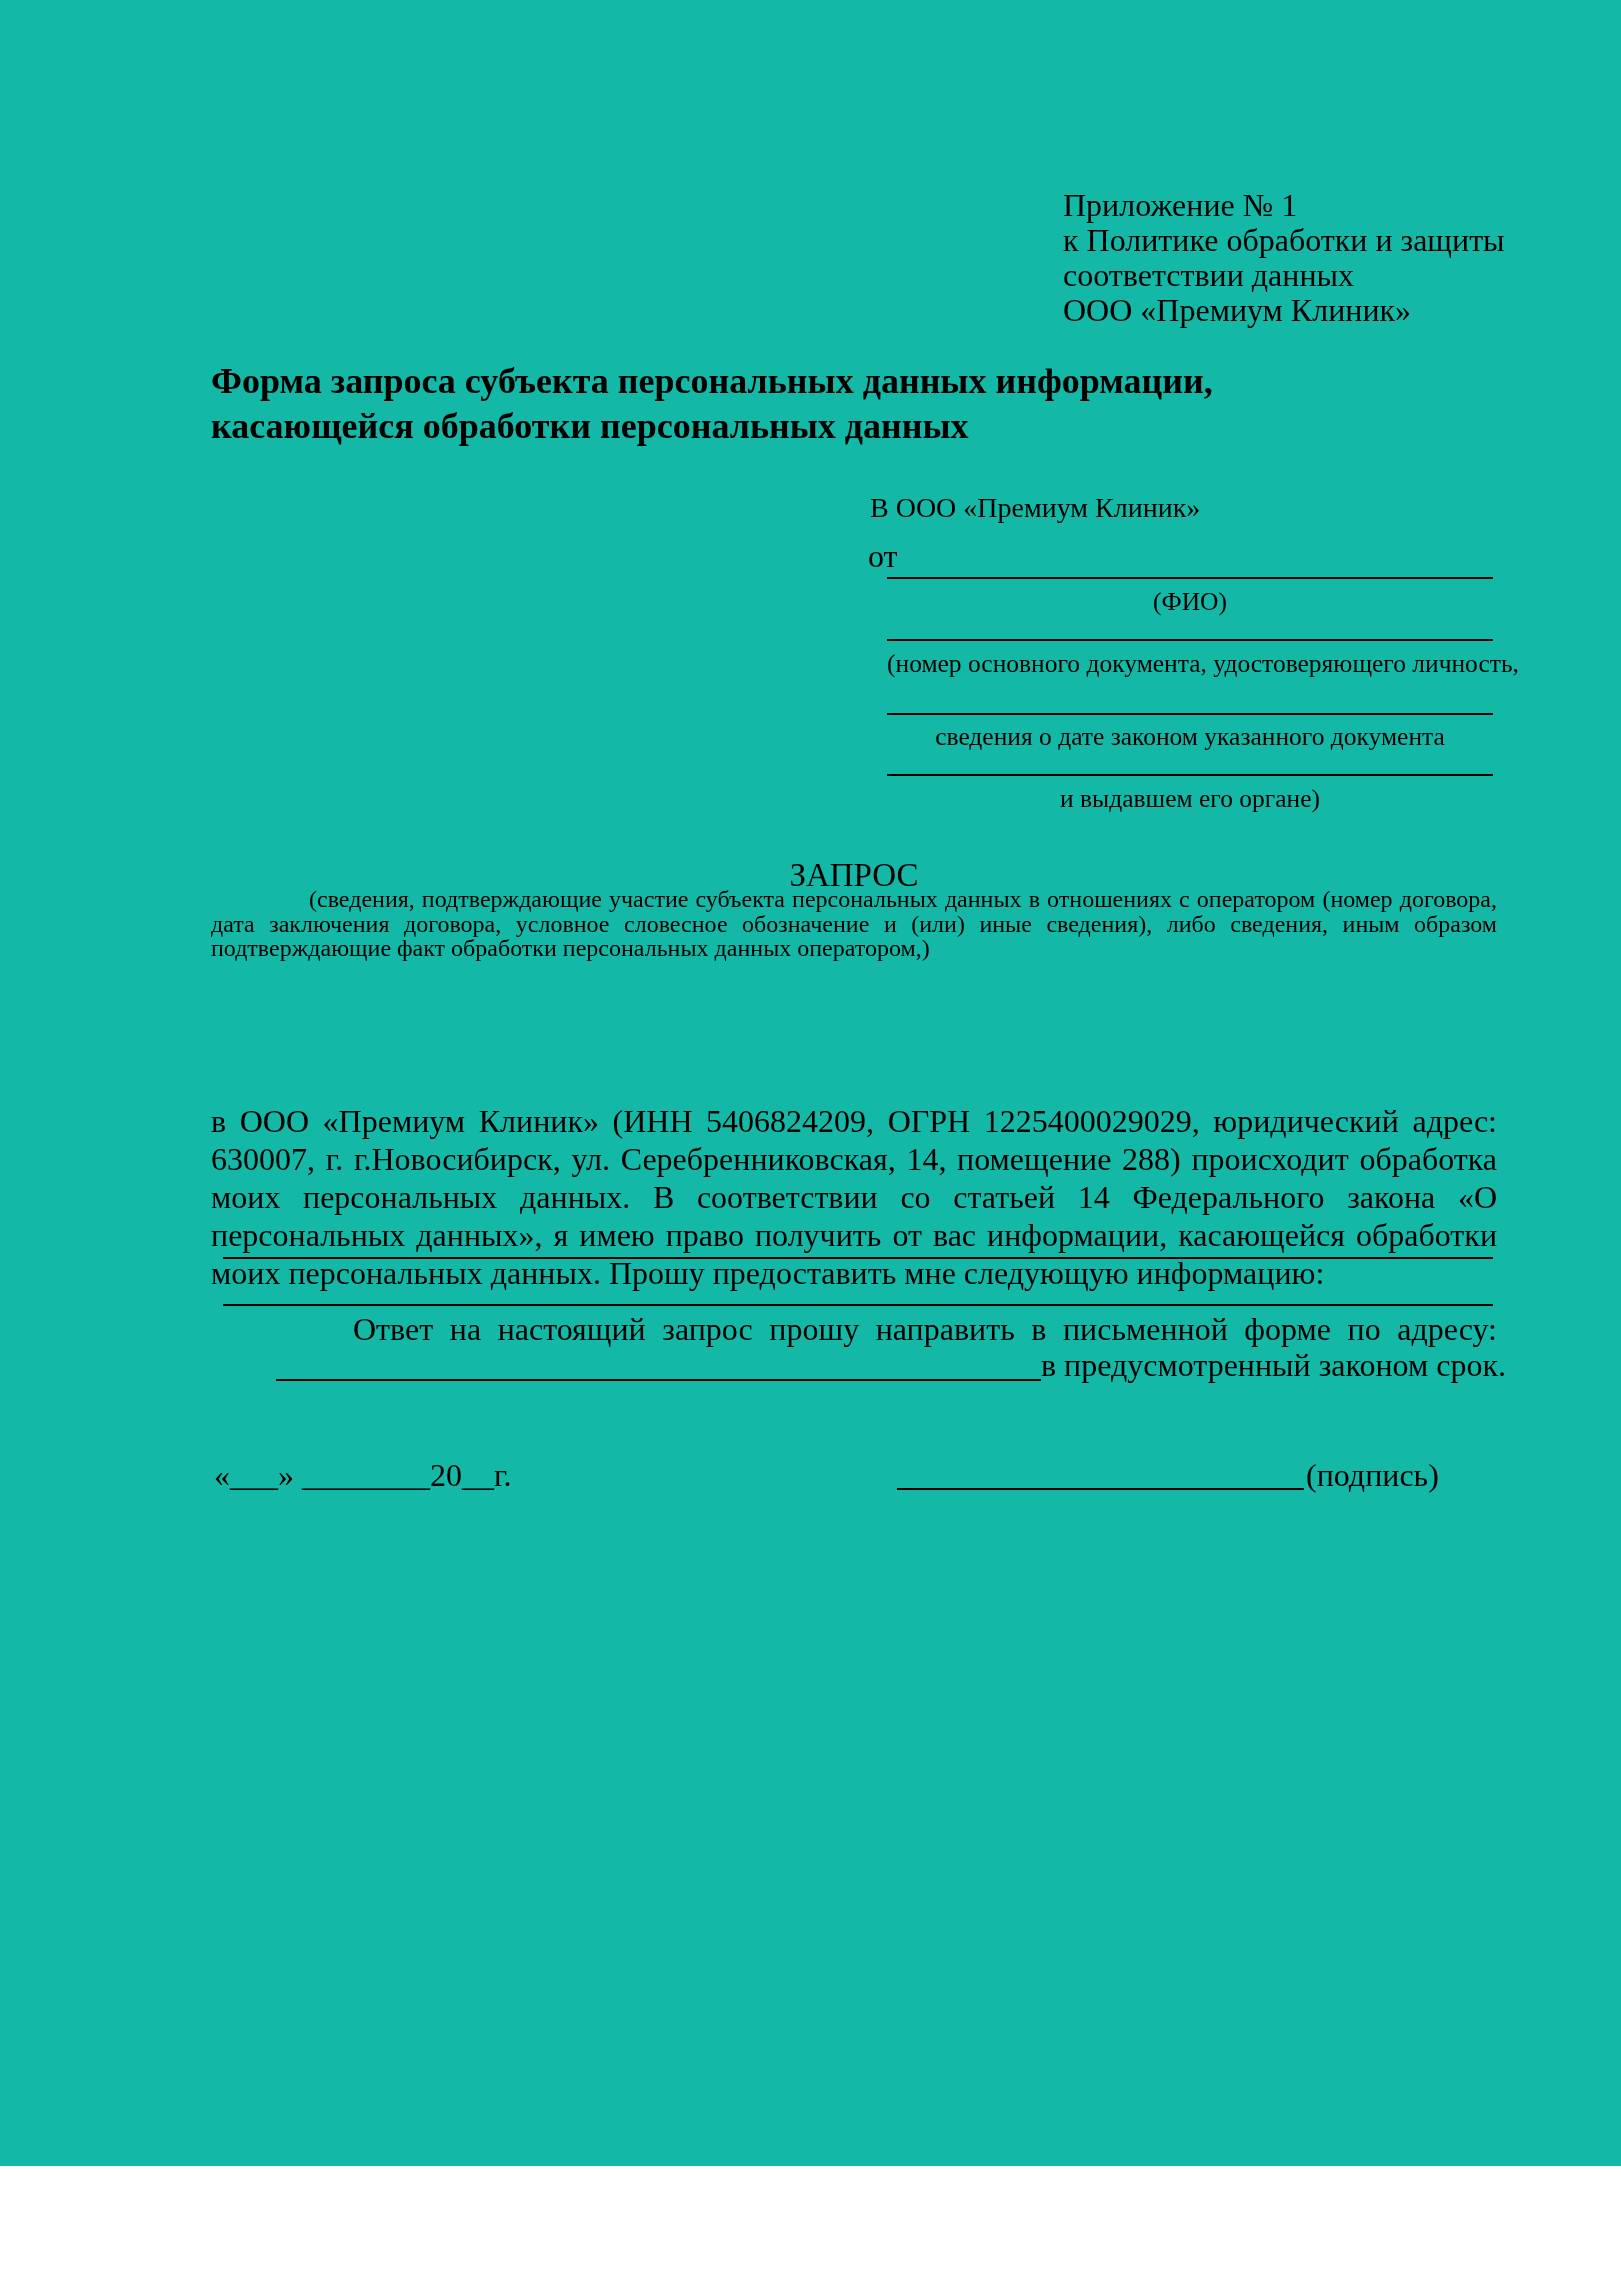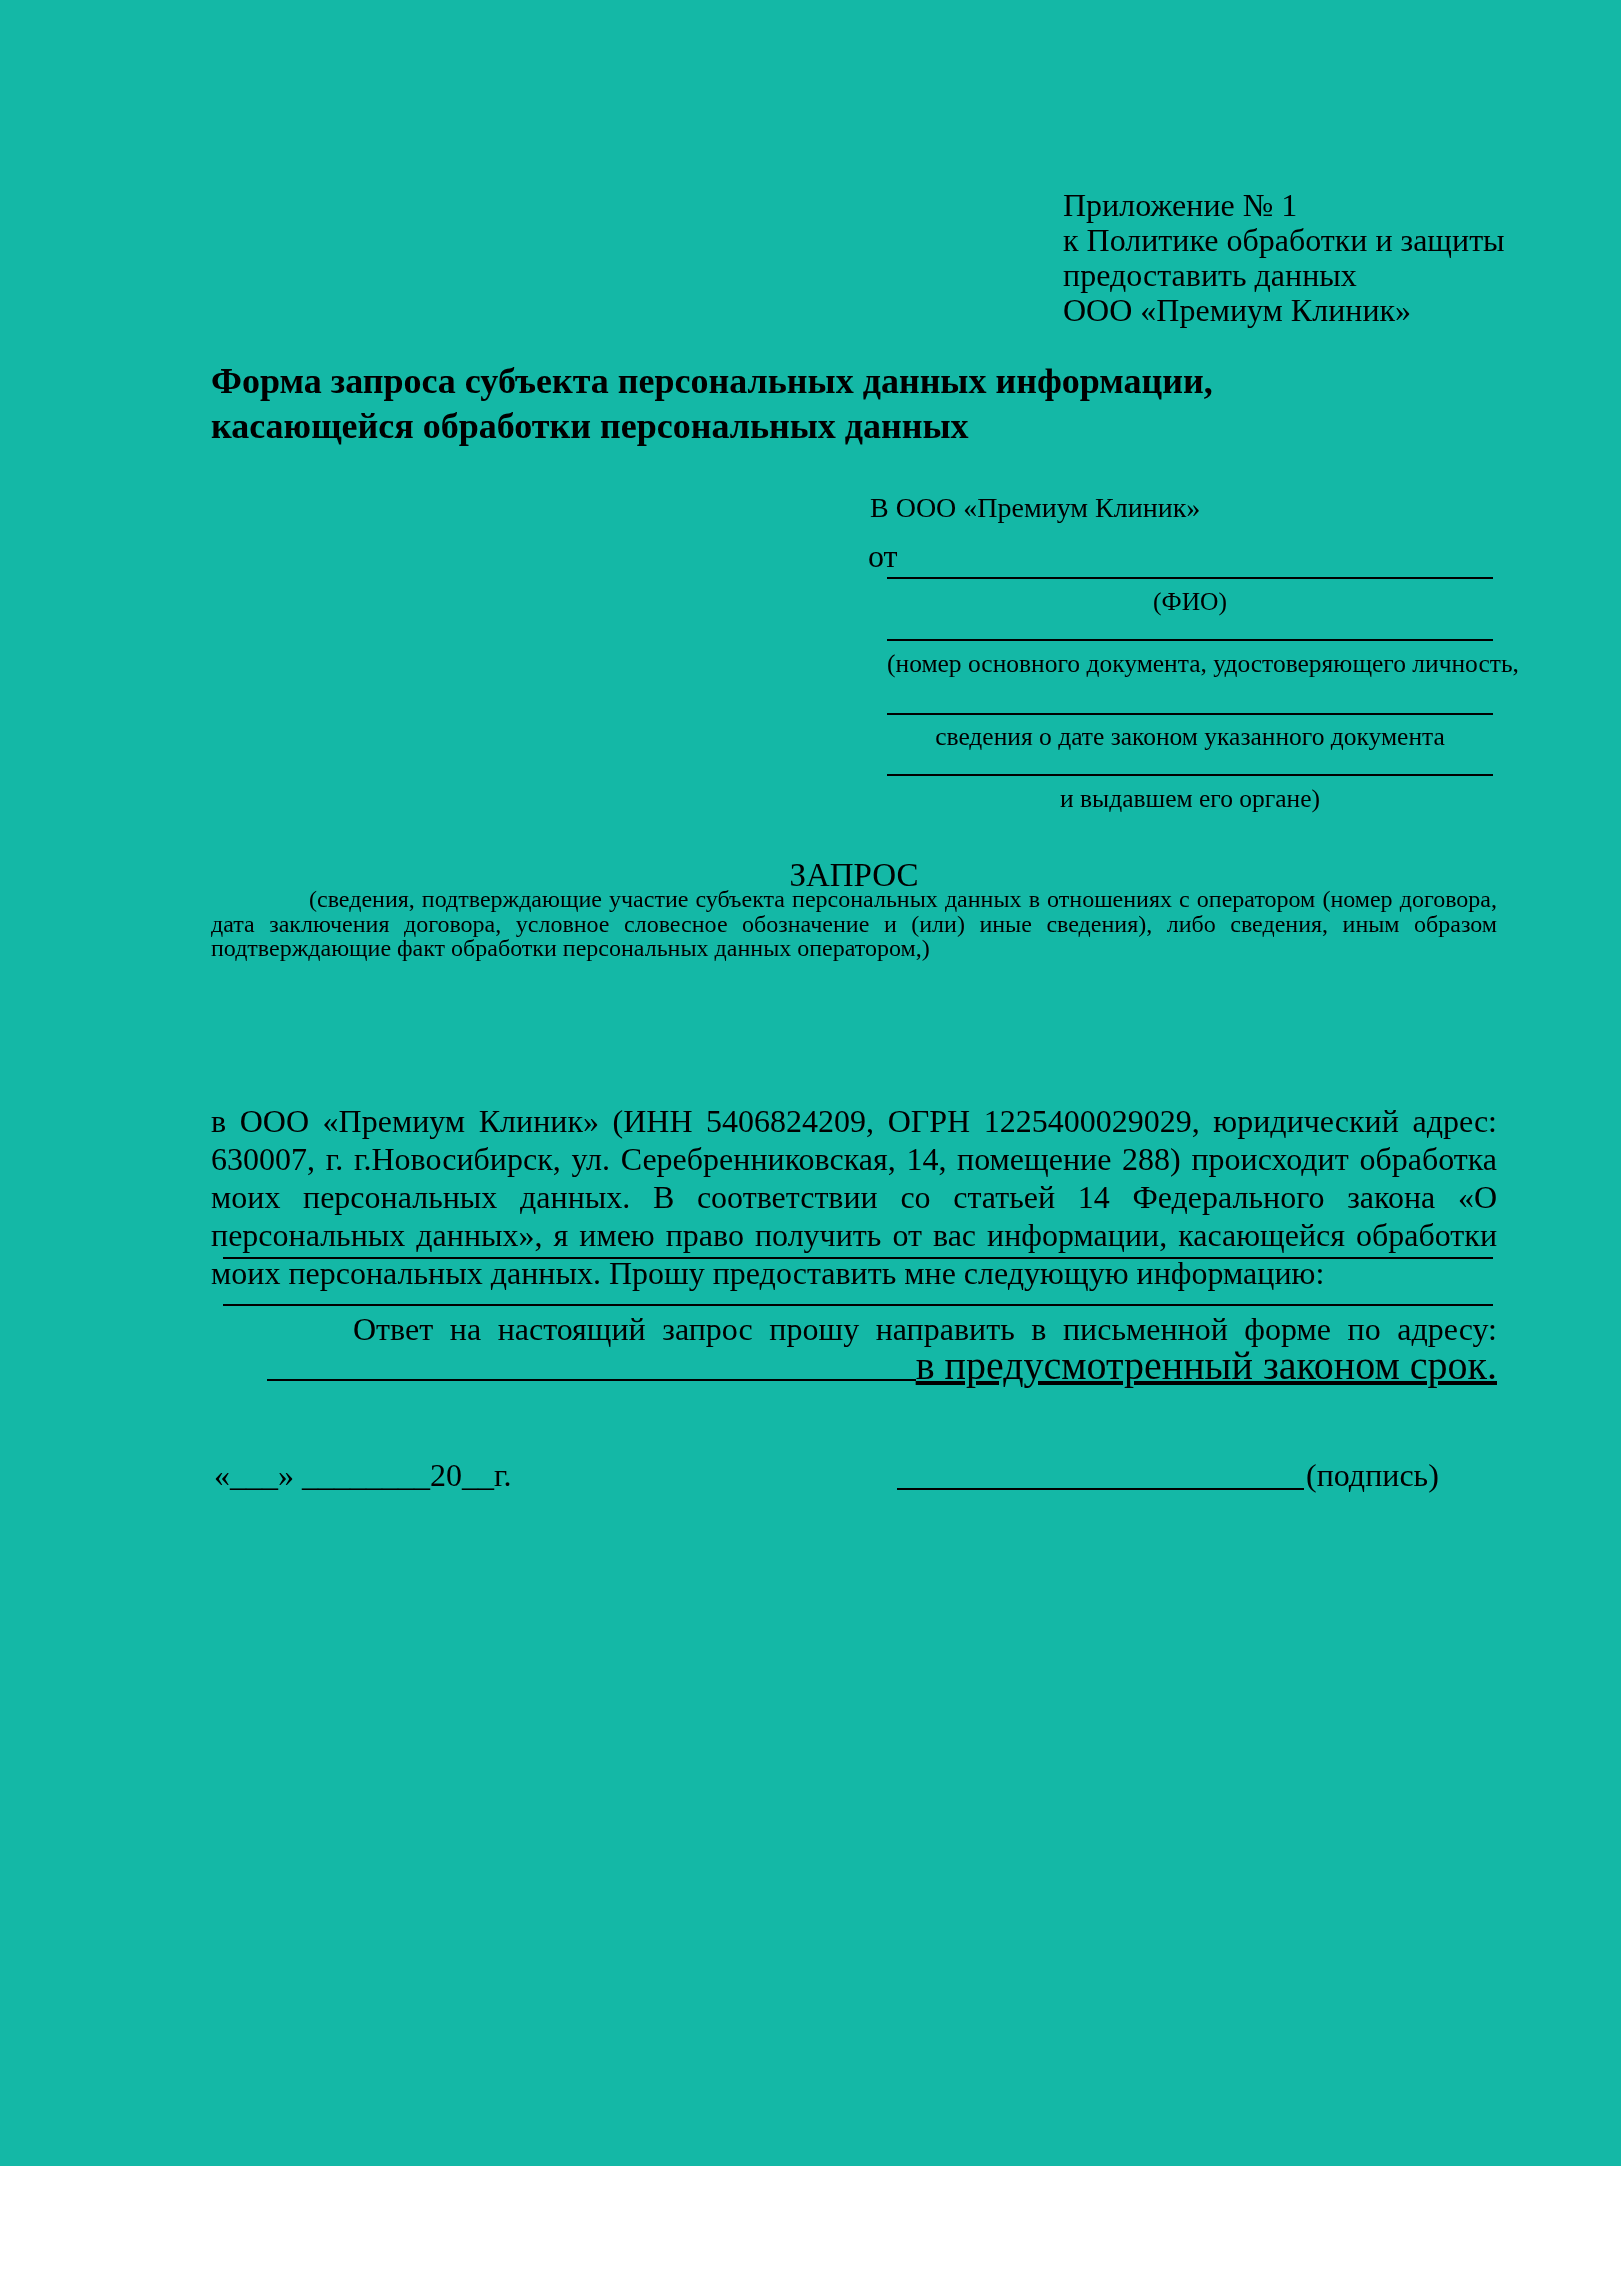--- a/index.html
+++ b/index.html
@@ -115,27 +115,26 @@
     top: 1311px;
     width: 1286px;
     font-size: 32px;
     line-height: 37px;
     text-align: justify;
     text-align-last: justify;
     text-indent: 142px;
   }
 
   .address-row {
-    left: 211px;
+    left: 220px;
     top: 1347px;
     width: 1286px;
     display: flex;
-    font-size: 40px;
+    font-size: 32px;
     line-height: 37px;
-    text-decoration: underline;
   }
   .address-row .address-spacer { width: 44px; }
   .address-row .reply-tail { white-space: nowrap; }
 
   .date-template {
     left: 214px;
     top: 1457px;
     font-size: 32px;
     white-space: nowrap;
   }
@@ -148,21 +147,21 @@
   }
 </style>
 </head>
 <body>
 
 <div class="page">
 
   <div class="abs appendix-note">
     <div>Приложение № 1</div>
     <div>к Политике обработки и защиты</div>
-    <div>предоставить данных</div>
+    <div>соответствии данных</div>
     <div>ООО «Премиум Клиник»</div>
   </div>
 
   <div class="abs form-title">
     <div>Форма запроса субъекта персональных данных информации,</div>
     <div>касающейся обработки персональных данных</div>
   </div>
 
   <div class="abs addr-to">В ООО «Премиум Клиник»</div>
   <div class="abs addr-from">от</div>

